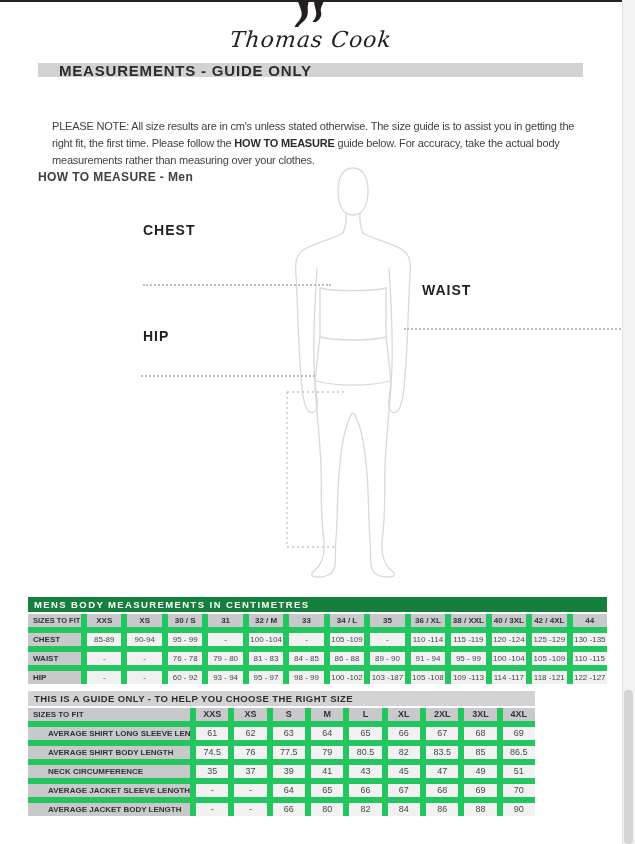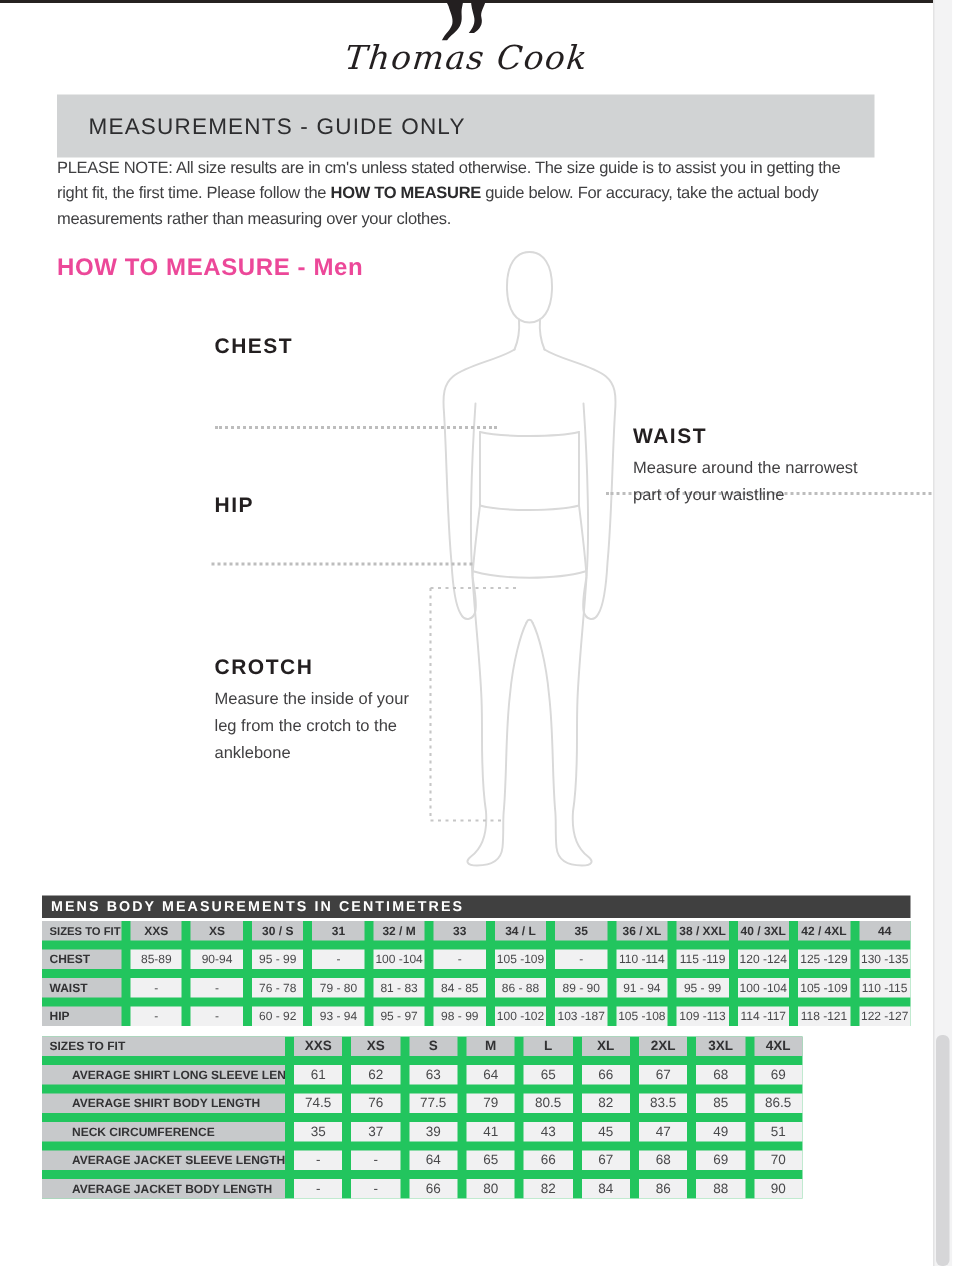--- a/index.html
+++ b/index.html
@@ -10,53 +10,53 @@
   .topline{position:absolute;top:0;left:0;width:622px;height:2px;background:#262220;}
   
   .scroll-track{position:absolute;top:0;right:0;width:13px;height:844px;background:#f3f3f4;border-left:1px solid #e3e3e4;box-sizing:border-box;}
   .scroll-thumb{position:absolute;top:690px;right:2px;width:9px;height:154px;background:#d6d6d8;border-radius:4px;}
   
   .logo{position:absolute;top:0;left:0;width:622px;text-align:center;}
   .horse{display:block;margin:0 auto;}
   .script{font-family:"DejaVu Serif",serif;font-style:italic;font-size:22px;letter-spacing:1px;color:#231f20;margin-top:0px;transform:skewX(-6deg);}
   
   .band{
-    position:absolute;left:38px;top:63px;width:545px;height:42px;background:#d1d3d4;
+    position:absolute;left:38px;top:63px;width:545px;height:14px;background:#d1d3d4;
     display:flex;align-items:center;padding-left:21px;box-sizing:border-box;
-    font-size:15px;font-weight:normal;letter-spacing:0.8px;color:#2d2d2f;
+    font-size:15px;font-weight:bold;letter-spacing:0.8px;color:#2d2d2f;
   }
   
   .note{
-    position:absolute;left:38px;top:104px;width:540px;margin:0;
+    position:absolute;left:38px;top:104px;width:540px;margin:14px;
     font-size:11px;line-height:1.55;letter-spacing:-0.2px;color:#3f3f41;
   }
   .note b{color:#2b2b2d;}
   
-  .how{position:absolute;left:38px;top:170px;margin:0;font-size:16px;font-weight:bold;letter-spacing:0.4px;color:#ec4899;}
+  .how{position:absolute;left:38px;top:170px;margin:0;font-size:12px;font-weight:bold;letter-spacing:0.4px;color:#404040;}
   
   .mp{position:absolute;}
   .mp h3{margin:0;font-size:14px;font-weight:bold;letter-spacing:1px;color:#231f20;}
   .mp p{margin:5px 0 0 0;font-size:11px;line-height:1.65;color:#414042;white-space:pre-line;}
   .mp-chest{left:143px;top:222px;width:180px;}
   .mp-waist{left:422px;top:282px;width:210px;}
   .mp-hip{left:143px;top:328px;width:170px;}
   .mp-crotch{left:143px;top:436px;width:180px;}
   
   .dotline{position:absolute;height:0;border-top:2px dotted #bdbdbd;}
   .dot-chest{left:143px;top:284px;width:188px;}
   .dot-waist{left:404px;top:328px;width:224px;}
   .dot-hip{left:141px;top:375px;width:174px;}
   
   .figure{position:absolute;left:280px;top:163px;}
   
   .tbl{position:absolute;}
   .tbl1{left:28px;top:597px;width:579px;}
   .tbl2{left:28px;top:691px;width:507px;}
   .tbar{
-    background:#404040;color:#ffffff;font-weight:bold;font-size:9.5px;
+    background:#15803d;color:#ffffff;font-weight:bold;font-size:9.5px;
     height:15px;line-height:15px;padding-left:6px;margin-bottom:2px;
   }
   .tbl1 .tbar{letter-spacing:1.4px;}
   .tbl2 .tbar{letter-spacing:0.6px;}
   .tsub{
     background:#d1d3d4;color:#2d2d2f;font-weight:bold;font-size:9.5px;letter-spacing:0.4px;
     height:15px;line-height:15px;padding-left:6px;margin-bottom:2px;
   }
   .grid{display:grid;gap:6px;background:#22c55e;}
   .grid1{grid-template-columns:53px repeat(13,1fr);}
@@ -132,31 +132,23 @@
 
   <div class="dotline dot-chest"></div>
   <div class="dotline dot-waist"></div>
   <div class="dotline dot-hip"></div>
 
   <div class="mp mp-chest">
     <h3>CHEST</h3>
   </div>
   <div class="mp mp-waist">
     <h3>WAIST</h3>
-    <p>Measure around the narrowest
-part of  your waistline</p>
   </div>
   <div class="mp mp-hip">
     <h3>HIP</h3>
-  </div>
-  <div class="mp mp-crotch">
-    <h3>CROTCH</h3>
-    <p>Measure the inside of your
-leg from the crotch to the
-anklebone</p>
   </div>
 
   <div class="tbl tbl1">
     <div class="tbar">MENS BODY MEASUREMENTS IN CENTIMETRES</div>
     <div class="grid grid1">
         <div class="th rowhead">SIZES TO FIT</div>
         <div class="th">XXS</div>
         <div class="th">XS</div>
         <div class="th">30 / S</div>
         <div class="th">31</div>
@@ -208,20 +200,21 @@
         <div class="td">103 -187</div>
         <div class="td">105 -108</div>
         <div class="td">109 -113</div>
         <div class="td">114 -117</div>
         <div class="td">118 -121</div>
         <div class="td">122 -127</div>
       </div>
   </div>
 
   <div class="tbl tbl2">
+    <div class="tsub">THIS IS A GUIDE ONLY - TO HELP YOU CHOOSE THE RIGHT SIZE</div>
     <div class="grid grid2">
         <div class="th rowhead">SIZES TO FIT</div>
         <div class="th">XXS</div>
         <div class="th">XS</div>
         <div class="th">S</div>
         <div class="th">M</div>
         <div class="th">L</div>
         <div class="th">XL</div>
         <div class="th">2XL</div>
         <div class="th">3XL</div>

